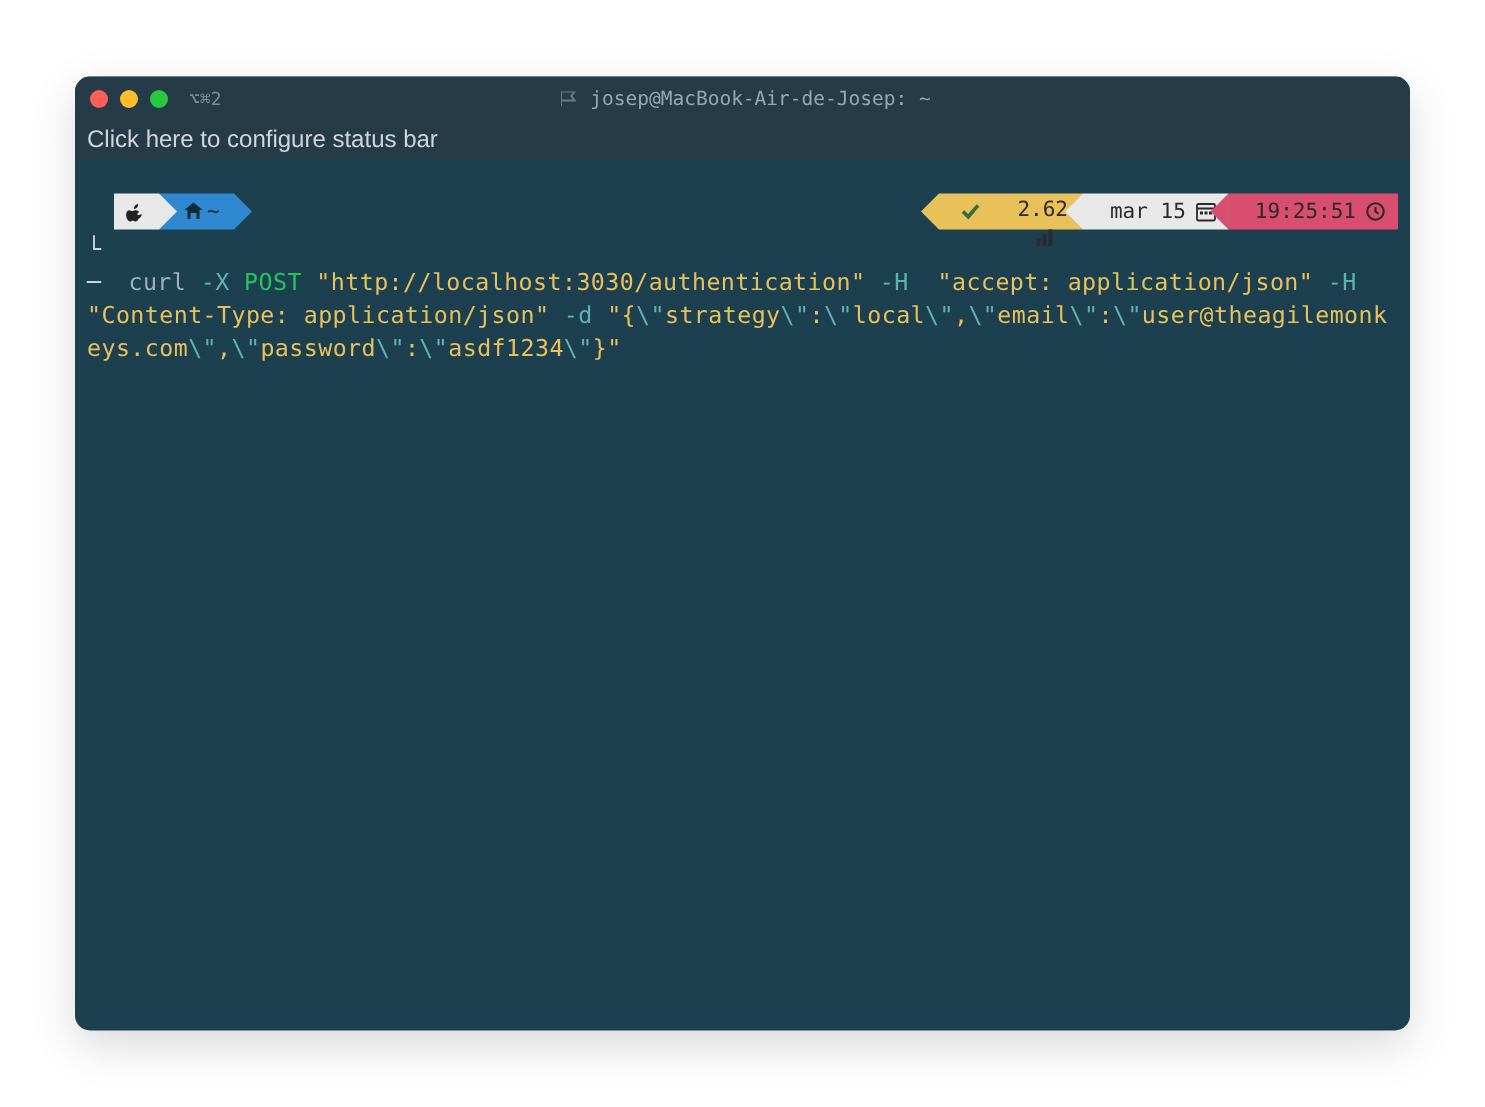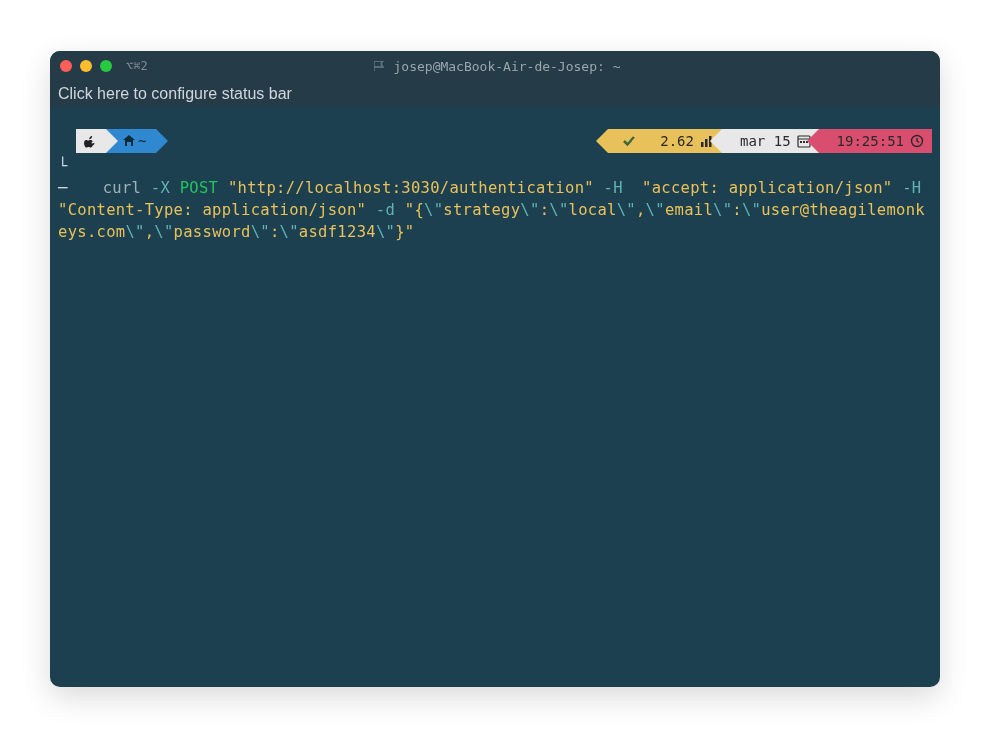--- a/index.html
+++ b/index.html
@@ -129,21 +129,21 @@
     word-break: break-all;
     font-family: "Menlo", "Monaco", monospace;
     font-size: 15.5px;
     letter-spacing: 0.3px;
   }
   .angle {
     display: inline-block;
     width: 18px;
     color: #cfd6da;
   }
-  .c-cmd    { color: #9fb1ba; margin-left: 17px; }
+  .c-cmd    { color: #9fb1ba; }
   .c-flag   { color: #5fb3b3; }
   .c-str    { color: #e8c15a; }
   .c-esc    { color: #5fb3b3; }
   .c-plain  { color: #22c55e; }
 
   svg { display: block; }
 </style>
 </head>
 <body>
 
@@ -194,21 +194,21 @@
 
       <div class="seg-group">
         <span class="seg r-goldlight" style="padding-left:14px;">
           <span class="arrow-l"></span>
           <span class="icon">
             <svg viewBox="0 0 14 14" width="14" height="14" fill="none" stroke="#3b6b3b" stroke-width="2.5">
                 <path d="M2 7 L5.5 10.5 L12 3"></path>
               </svg>
           </span>
         </span>
-        <span class="seg r-gold" style="padding-left:14px;">
+        <span class="seg r-gold" style="padding-left:14px;flex-direction:column;">
           <span class="arrow-l" style="border-right-color:#e8c15a;"></span>
           <span class="seg-text">2.62</span>
           <span class="icon" style="margin-left:4px;">
             <svg viewBox="0 0 14 14" width="14" height="14" fill="#2a2a2a">
                 <rect x="1" y="8" width="2.5" height="5"></rect>
                 <rect x="5" y="5" width="2.5" height="8"></rect>
                 <rect x="9" y="2" width="2.5" height="11"></rect>
               </svg>
           </span>
         </span>

